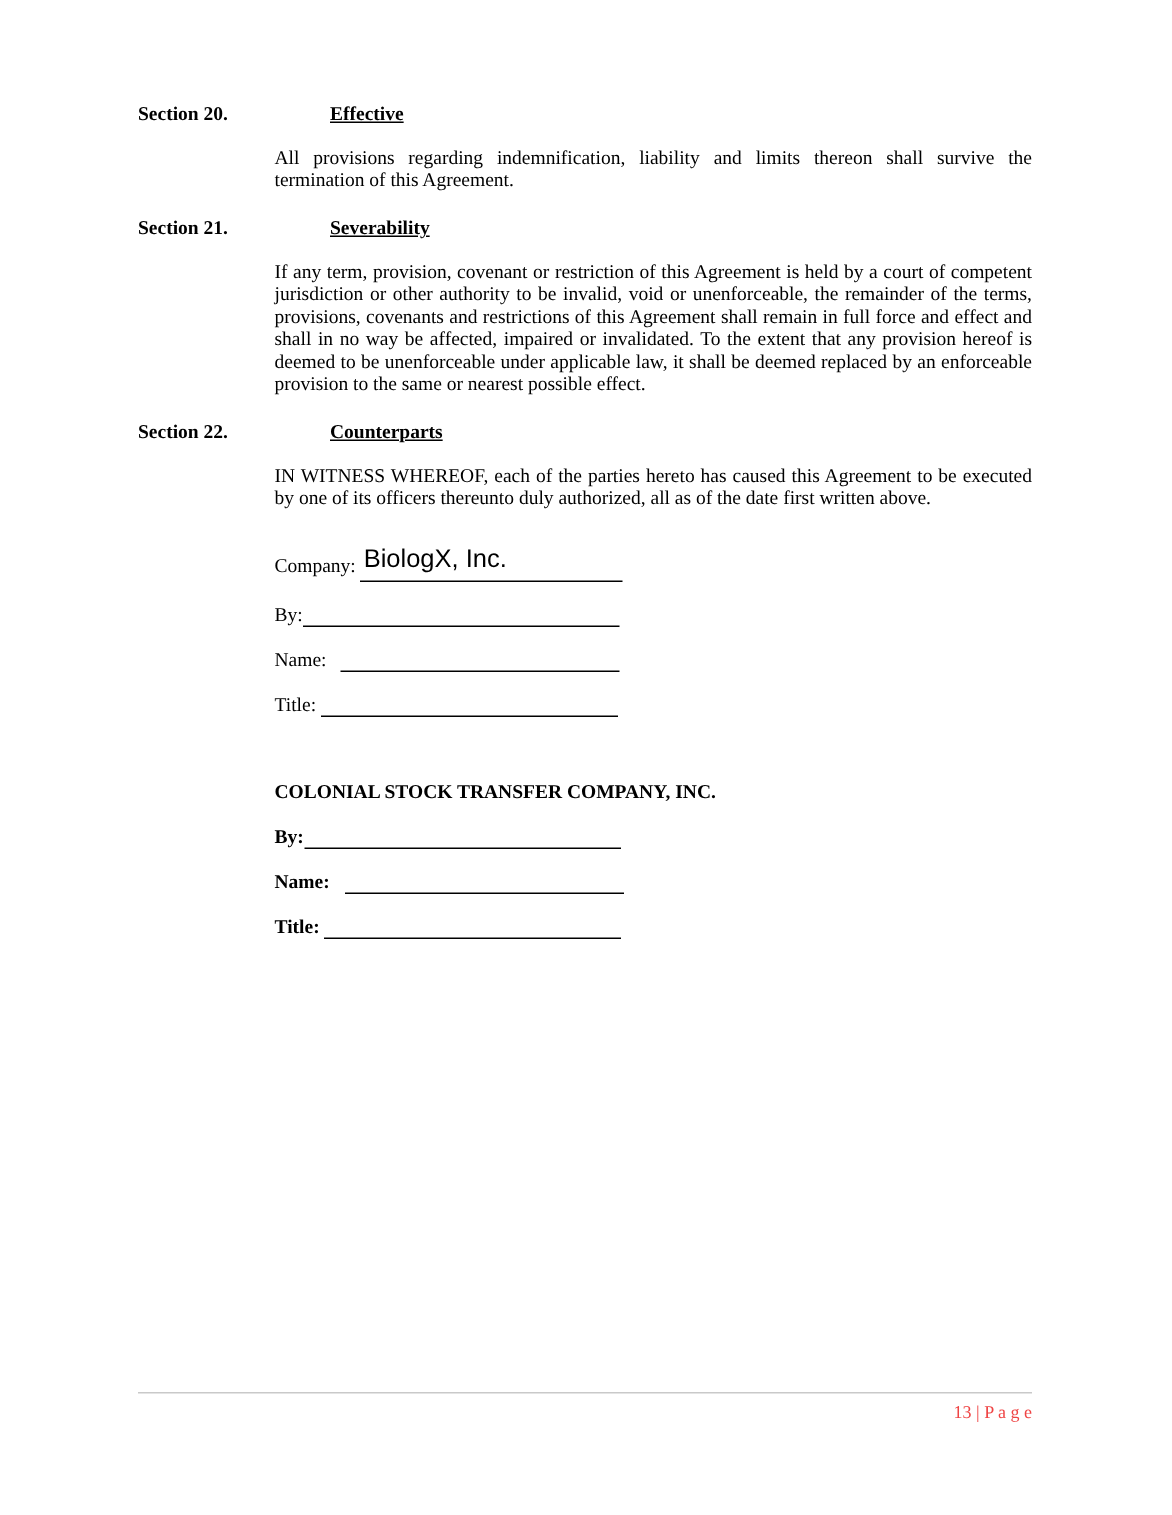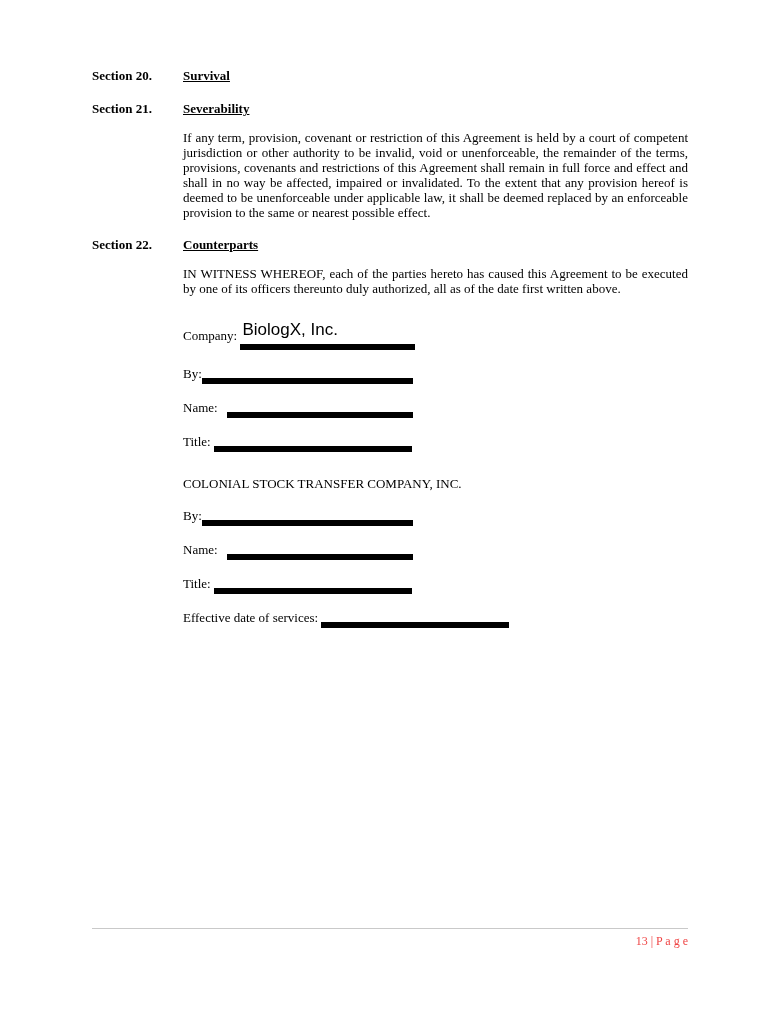--- a/index.html
+++ b/index.html
@@ -18,20 +18,21 @@
   }
   .content {
     padding: 68px 93px 0 92px;
   }
   .section {
     margin-bottom: 17px;
   }
   .section-heading {
     display: flex;
     align-items: baseline;
+    gap: 37px;
   }
   .section-label {
     width: 91px;
     flex: 0 0 91px;
     font-weight: bold;
   }
   .section-title {
     font-weight: bold;
     text-decoration: underline;
   }
@@ -43,38 +44,39 @@
     text-align: justify;
     line-height: 15px;
   }
   .sig-block {
     margin-left: 91px;
   }
   .sig-block-1 {
     margin-top: 26px;
   }
   .sig-block-2 {
-    margin-top: 24px;
+    margin-top: 42px;
+    font-weight: bold;
   }
   .sig-row {
     margin-top: 14px;
     display: flex;
     align-items: center;
     line-height: 16px;
   }
   .sig-row-company {
     margin-top: 0;
     align-items: center;
   }
   .sig-label {
     white-space: pre;
   }
   .sig-line {
     display: inline-block;
-    border-bottom: 6px solid #000000;
+    border-bottom: 1px solid #000000;
     height: 14px;
     vertical-align: baseline;
   }
   .company-line {
     width: 175px;
     height: 22px;
   }
   .company-value {
     font-family: "Liberation Sans", sans-serif;
     font-size: 17px;
@@ -101,21 +103,24 @@
   }
 </style>
 </head>
 <body>
 
 <div class="content">
 
   <div class="section">
     <div class="section-heading">
       <span class="section-label">Section 20.</span>
-      <span class="section-title">Survival</span>
+      <span class="section-title">Effective</span>
+    </div>
+    <div class="section-body">
+      <p>All provisions regarding indemnification, liability and limits thereon shall survive the termination of this Agreement.</p>
     </div>
   </div>
 
   <div class="section">
     <div class="section-heading">
       <span class="section-label">Section 21.</span>
       <span class="section-title">Severability</span>
     </div>
     <div class="section-body">
       <p>If any term, provision, covenant or restriction of this Agreement is held by a court of competent jurisdiction or other authority to be invalid, void or unenforceable, the remainder of the terms, provisions, covenants and restrictions of this Agreement shall remain in full force and effect and shall in no way be affected, impaired or invalidated.  To the extent that any provision hereof is deemed to be unenforceable under applicable law, it shall be deemed replaced by an enforceable provision to the same or nearest possible effect.</p>
@@ -160,22 +165,18 @@
       <span class="sig-line" style="width:211px"></span>
     </div>
     <div class="sig-row">
       <span class="sig-label">Name:   </span>
       <span class="sig-line" style="width:186px"></span>
     </div>
     <div class="sig-row">
       <span class="sig-label">Title: </span>
       <span class="sig-line" style="width:198px"></span>
     </div>
-    <div class="sig-row">
-      <span class="sig-label">Effective date of services: </span>
-      <span class="sig-line" style="width:188px"></span>
-    </div>
   </div>
 
 </div>
 
 <div class="footer-rule"></div>
 <div class="footer-page">13 | P a g e</div>
 
 </body></html>

